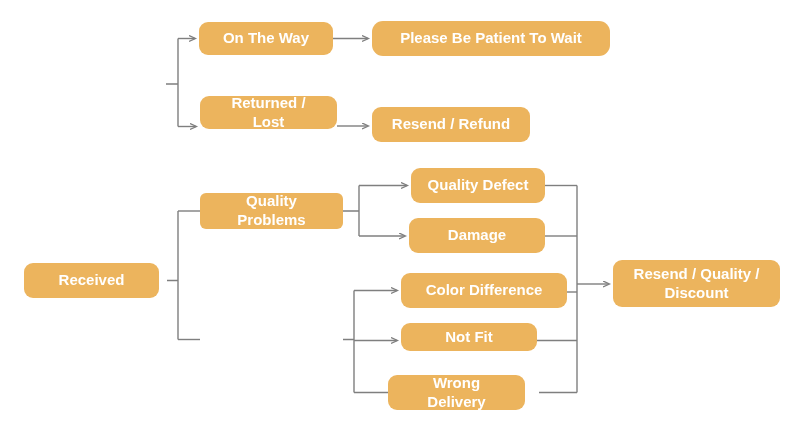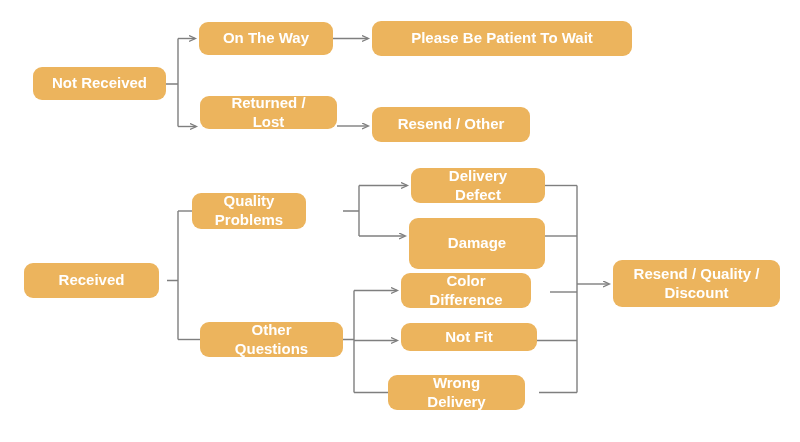--- a/index.html
+++ b/index.html
@@ -39,28 +39,28 @@
     font-size: 15px;
     font-weight: bold;
     line-height: 1.25;
     border-radius: 9px;
     padding: 2px 16px;
   }
   
   #n-not-received            { left: 33px;  top: 67px;  width: 133px; height: 33px; }
   #n-on-the-way              { left: 199px; top: 22px;  width: 134px; height: 33px; }
   #n-returned-lost           { left: 200px; top: 96px; width: 137px; height: 33px; }
-  #n-please-be-patient       { left: 372px; top: 21px;  width: 260px; height: 35px; }
+  #n-please-be-patient       { left: 372px; top: 21px;  width: 238px; height: 35px; border-radius: 11px; }
   #n-resend-refund           { left: 372px; top: 107px; width: 158px; height: 35px; }
   #n-received                { left: 24px;  top: 263px; width: 135px; height: 35px; }
-  #n-quality-problems        { left: 192px; top: 193px; width: 114px; height: 36px; }
+  #n-quality-problems        { left: 200px; top: 193px; width: 143px; height: 36px; border-radius: 6px; }
   #n-other-questions         { left: 200px; top: 322px; width: 143px; height: 35px; }
   #n-quality-defect          { left: 411px; top: 168px; width: 134px; height: 35px; }
-  #n-damage                  { left: 409px; top: 218px; width: 136px; height: 51px; }
-  #n-color-difference        { left: 401px; top: 273px; width: 130px; height: 35px; }
+  #n-damage                  { left: 409px; top: 218px; width: 136px; height: 35px; }
+  #n-color-difference        { left: 401px; top: 273px; width: 166px; height: 35px; }
   #n-not-fit                 { left: 401px; top: 323px; width: 136px; height: 28px; }
   #n-wrong-delivery          { left: 388px; top: 375px; width: 137px; height: 35px; }
   #n-resend-refund-discount  { left: 613px; top: 260px; width: 167px; height: 47px; }
 </style>
 </head>
 <body>
 
 <div class="canvas">
 
   <svg class="wires" viewBox="0 0 800 442" xmlns="http://www.w3.org/2000/svg">
@@ -91,27 +91,25 @@
 
     <path class="wire" d="M545,185.5 H577"></path>
     <path class="wire" d="M545,236 H577"></path>
     <path class="wire" d="M550,292 H577"></path>
     <path class="wire" d="M537,340.5 H577"></path>
     <path class="wire" d="M539,392.5 H577"></path>
     <path class="wire" d="M577,185.5 V392.5"></path>
     <path class="wire" d="M577,284 H609" marker-end="url(#arrow)"></path>
   </svg>
 
-  <div class="node" id="n-not-received">Not Received</div>
   <div class="node" id="n-on-the-way">On The Way</div>
   <div class="node" id="n-returned-lost">Returned / Lost</div>
   <div class="node" id="n-please-be-patient">Please Be Patient To Wait</div>
-  <div class="node" id="n-resend-refund">Resend / Other</div>
+  <div class="node" id="n-resend-refund">Resend / Refund</div>
   <div class="node" id="n-received">Received</div>
   <div class="node" id="n-quality-problems">Quality Problems</div>
-  <div class="node" id="n-other-questions">Other Questions</div>
-  <div class="node" id="n-quality-defect">Delivery Defect</div>
+  <div class="node" id="n-quality-defect">Quality Defect</div>
   <div class="node" id="n-damage">Damage</div>
   <div class="node" id="n-color-difference">Color Difference</div>
   <div class="node" id="n-not-fit">Not Fit</div>
   <div class="node" id="n-wrong-delivery">Wrong Delivery</div>
   <div class="node" id="n-resend-refund-discount">Resend / Quality / Discount</div>
 </div>
 
 </body></html>

